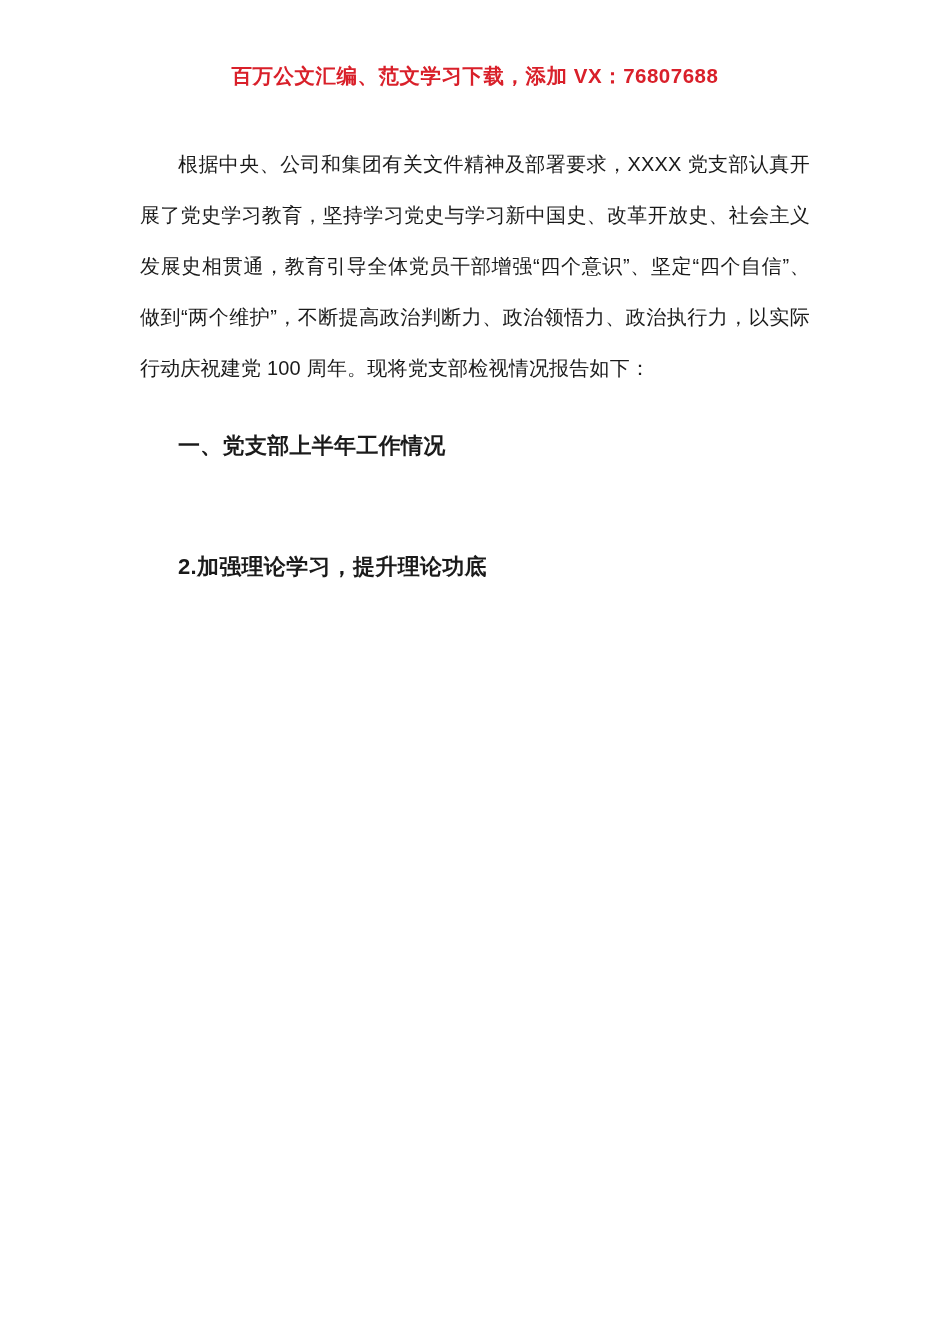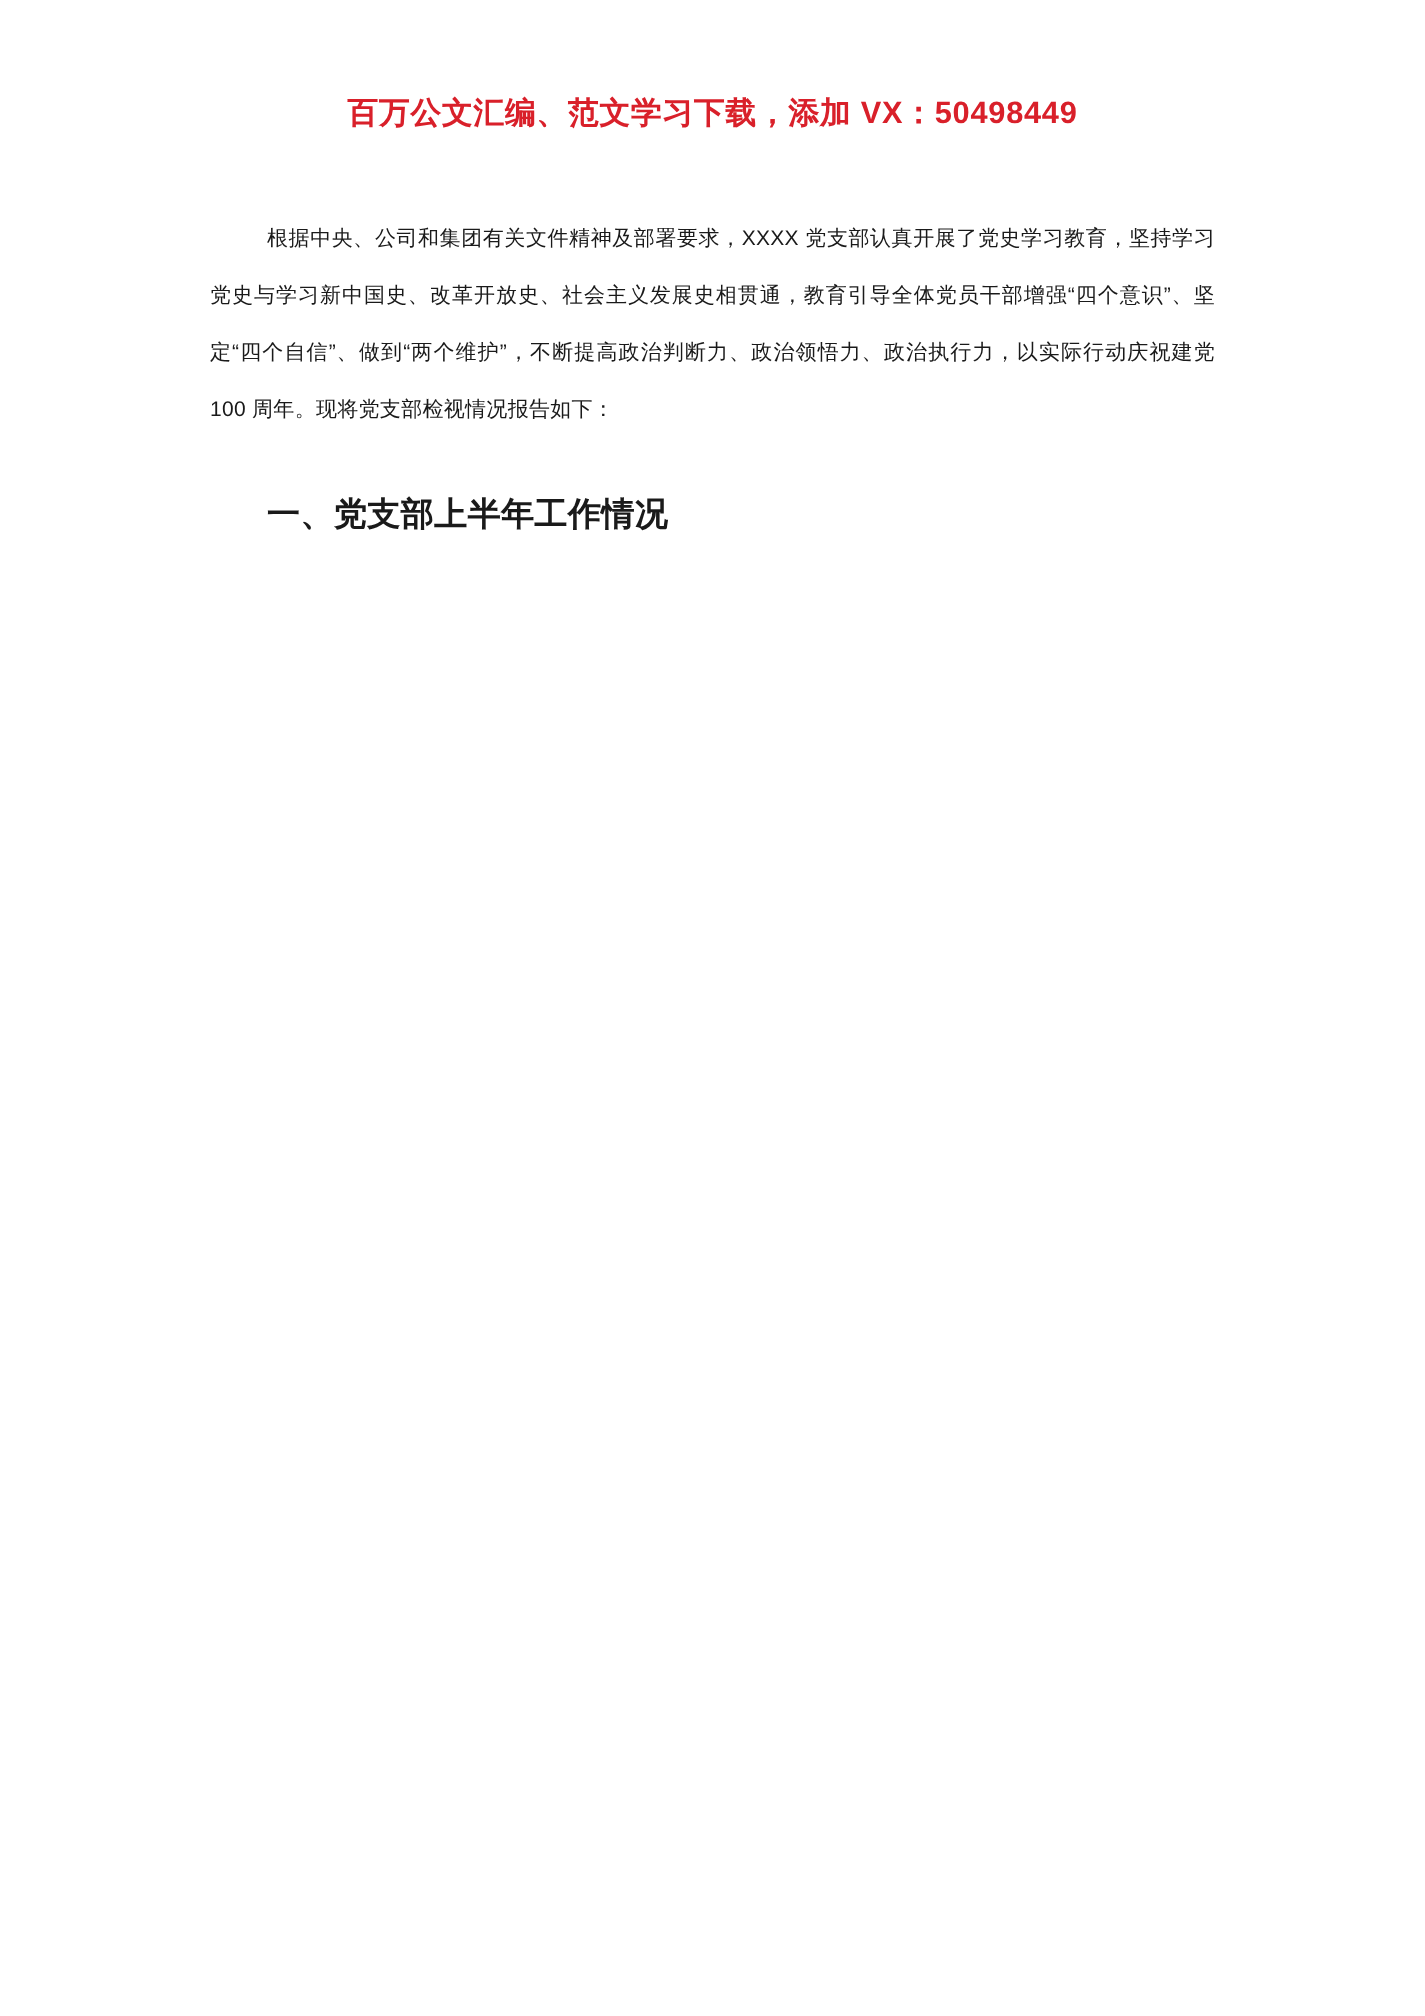--- a/index.html
+++ b/index.html
@@ -29,22 +29,22 @@
     letter-spacing: 0.5px;
     padding-top: 62px;
     line-height: 1.4;
     white-space: nowrap;
   }
   .body-block {
     margin-top: 48px;
   }
   p.para {
     margin: 0 0 0 0;
-    font-size: 14px;
-    line-height: 38px;
+    font-size: 20px;
+    line-height: 51px;
     text-align: justify;
     text-justify: inter-ideograph;
     letter-spacing: 0.2px;
   }
   p.para.indent {
     text-indent: 38px;
   }
   h2.heading {
     margin: 0;
     font-size: 22px;
@@ -54,36 +54,37 @@
     letter-spacing: 0.3px;
   }
   .gap-sm { height: 22px; }
   .gap-md { height: 26px; }
 </style>
 </head>
 <body>
 
 <div class="page">
 
-  <div class="banner">百万公文汇编、范文学习下载，添加 VX：50498449</div>
+  <div class="banner">百万公文汇编、范文学习下载，添加 VX：76807688</div>
 
   <div class="body-block">
 
     <p class="para indent">根据中央、公司和集团有关文件精神及部署要求，XXXX 党支部认真开展了党史学习教育，坚持学习党史与学习新中国史、改革开放史、社会主义发展史相贯通，教育引导全体党员干部增强“四个意识”、坚定“四个自信”、做到“两个维护”，不断提高政治判断力、政治领悟力、政治执行力，以实际行动庆祝建党 100 周年。现将党支部检视情况报告如下：</p>
 
     <div class="gap-md"></div>
 
     <h2 class="heading">一、党支部上半年工作情况</h2>
 
     <div class="gap-sm"></div>
 
 
     <div class="gap-sm"></div>
 
 
     <div class="gap-md"></div>
 
+    <h2 class="heading">2.加强理论学习，提升理论功底</h2>
 
     <div class="gap-sm"></div>
 
 
   </div>
 </div>
 
 </body></html>

